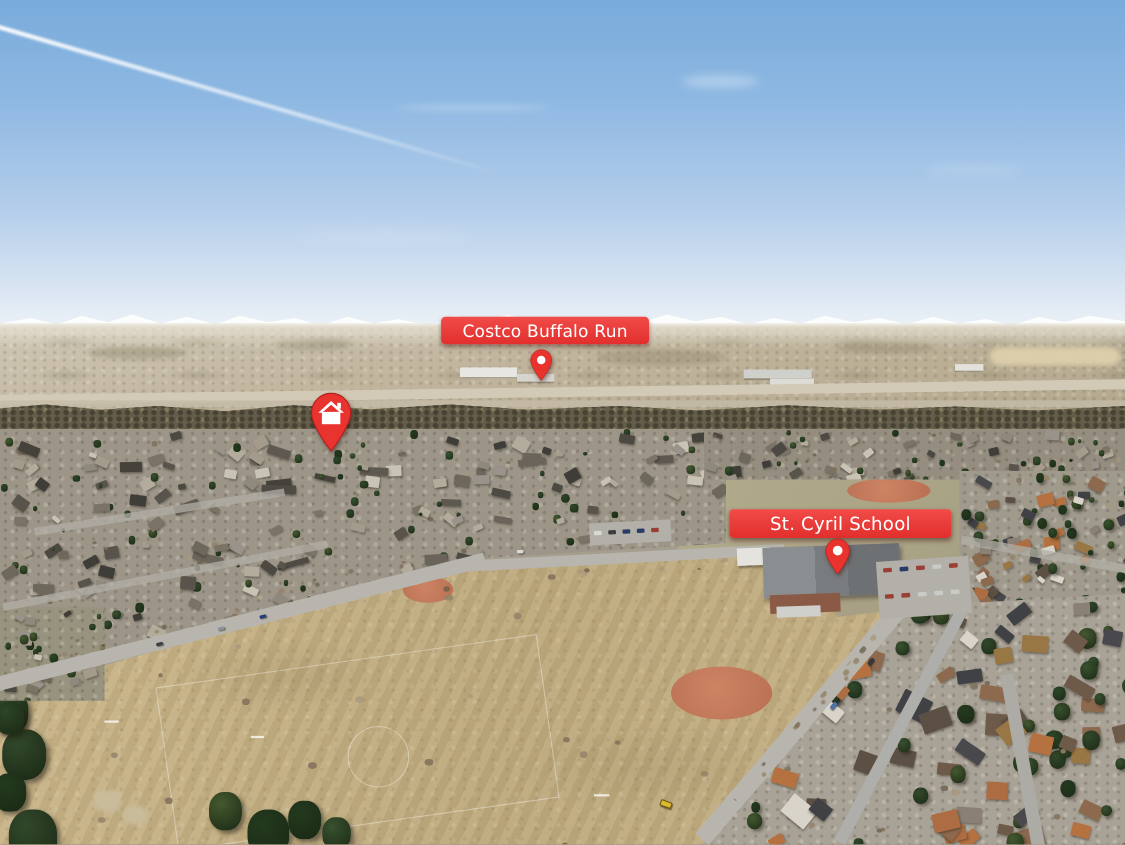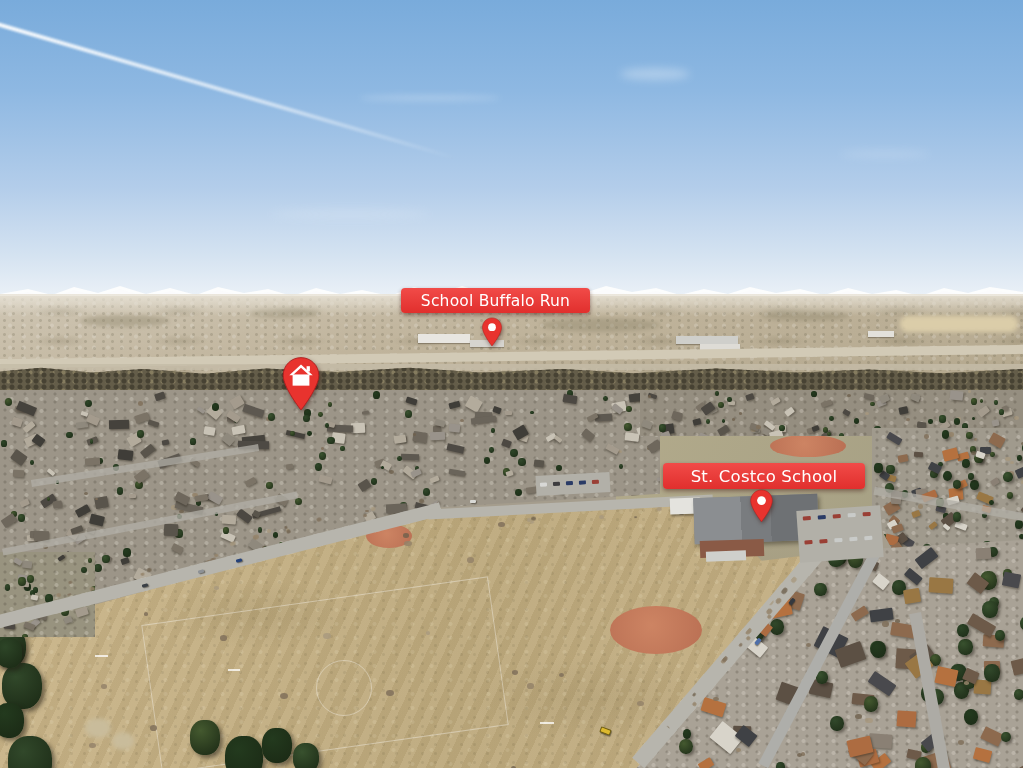--- a/index.html
+++ b/index.html
@@ -970,35 +970,35 @@
 
 <div class="car" style="left:142px;top:584px;width:6px;height:3px;background:#3a3f46;transform:rotate(-14deg);"></div>
 <div class="car" style="left:198px;top:570px;width:6px;height:3px;background:#8d9196;transform:rotate(-14deg);"></div>
 <div class="car" style="left:236px;top:559px;width:6px;height:3px;background:#23407a;transform:rotate(-14deg);"></div>
 <div class="car" style="left:470px;top:500px;width:6px;height:3px;background:#d9d9d5;transform:rotate(-3deg);"></div>
 <div class="car" style="left:790px;top:598px;width:4px;height:7px;background:#35393f;transform:rotate(40deg);"></div>
 <div class="car" style="left:756px;top:638px;width:4px;height:7px;background:#4f6fa8;transform:rotate(40deg);"></div>
 <div class="car" style="left:600px;top:728px;width:11px;height:6px;background:#ddb92f;border:1px solid #6b5a10;transform:rotate(20deg);"></div>
 
 <div class="pin-label" style="left:401px;top:288px;width:189px;height:25px;font-size:15.5px;">
-  <span>School Buffalo Run</span>
+  <span>Costco Buffalo Run</span>
 </div>
 <svg class="pin" style="left:481px;top:317px;" width="22" height="30" viewBox="0 0 24 34">
   <path d="M12 1C6 1 1.2 5.8 1.2 11.8c0 7.4 10.8 21 10.8 21s10.8-13.6 10.8-21C22.8 5.8 18 1 12 1z" style="fill:var(--marker-red,#e8332e)" stroke="#b3201f" stroke-width=".6"></path>
   <circle cx="12" cy="11.6" r="4.4" fill="#fff"></circle>
 </svg>
 
 <svg class="pin" style="left:281px;top:356px;" width="40" height="56" viewBox="0 0 24 34">
   <path d="M12 1C6 1 1.2 5.8 1.2 11.8c0 7.4 10.8 21 10.8 21s10.8-13.6 10.8-21C22.8 5.8 18 1 12 1z" style="fill:var(--marker-red,#e8332e)" stroke="#b3201f" stroke-width=".6"></path>
   <g fill="#fff">
     <path d="M12 5.2 L4.9 11.7 L7 11.7 L12 7.2 L17 11.7 L19.1 11.7 Z"></path>
     <rect x="15.4" y="6.2" width="2" height="3.2"></rect>
     <rect x="6.9" y="11.2" width="10.2" height="6.8"></rect>
   </g>
 </svg>
 
 <div class="pin-label" style="left:663px;top:463px;width:202px;height:26px;font-size:16.5px;">
-  <span>St. Costco School</span>
+  <span>St. Cyril School</span>
 </div>
 <svg class="pin" style="left:749px;top:489px;" width="25" height="34" viewBox="0 0 24 34">
   <path d="M12 1C6 1 1.2 5.8 1.2 11.8c0 7.4 10.8 21 10.8 21s10.8-13.6 10.8-21C22.8 5.8 18 1 12 1z" style="fill:var(--marker-red,#e8332e)" stroke="#b3201f" stroke-width=".6"></path>
   <circle cx="12" cy="11.6" r="4.4" fill="#fff"></circle>
 </svg>
 
 </body></html>

